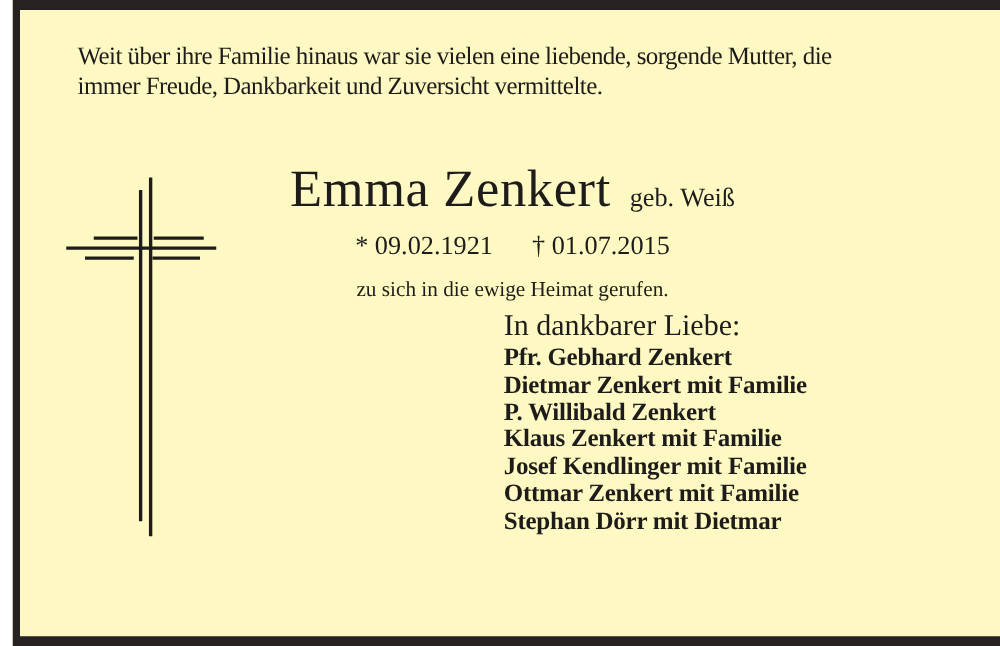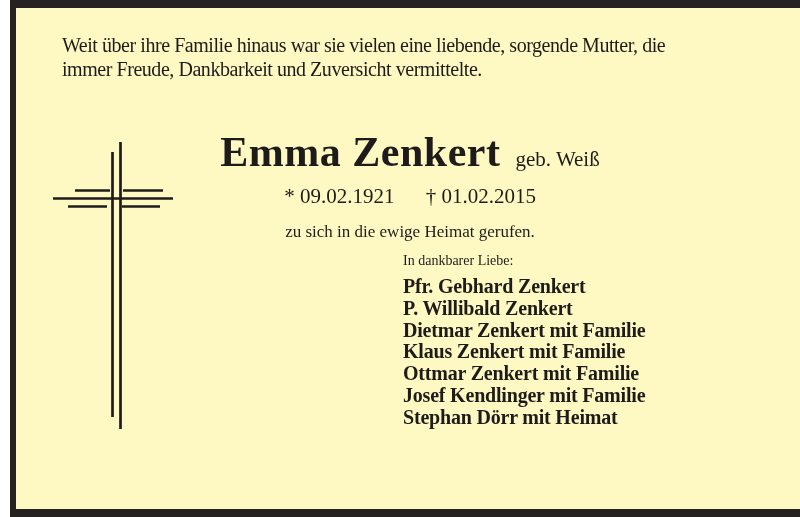--- a/index.html
+++ b/index.html
@@ -42,38 +42,38 @@
     width: 130px; height: 295px;
   }
   .cross-svg line { stroke: #1e1c1a; stroke-width: 2.7; }
 
   .name-line {
     position: absolute; left: 0; right: 0; top: 128px;
     line-height: 48px;
     text-align: center;
     white-space: nowrap;
   }
-  .name   { font-size: 42px; font-weight: bold; letter-spacing: 0.5px; }
+  .name   { font-size: 42px; font-weight: normal; letter-spacing: 0.5px; }
   .maiden { font-size: 21px; margin-left: 11px; }
 
   .dates-line {
     position: absolute; left: 0; right: 0; top: 183px;
     font-size: 21px; line-height: 26px;
     text-align: center;
   }
   .death { margin-left: 26px; }
 
   .heimat {
     position: absolute; left: 0; right: 0; top: 219px;
     font-size: 17px; line-height: 26px;
     text-align: center;
   }
 
   .mourners { position: absolute; left: 393px; top: 249px; }
-  .m-head { font-size: 14px; line-height: 24px; margin-bottom: 3px; }
+  .m-head { font-size: 24px; line-height: 24px; margin-bottom: 3px; }
   .m-name {
     font-size: 20px; font-weight: bold;
     line-height: 21.8px; letter-spacing: -0.2px;
     white-space: nowrap;
   }
 </style>
 </head>
 <body>
 
 <div class="page">
@@ -96,30 +96,30 @@
     <line x1="72" y1="68.5" x2="110" y2="68.5"></line>
   </svg>
 
   <div class="name-line">
     <span class="name">Emma Zenkert</span>
     <span class="maiden">geb. Weiß</span>
   </div>
 
   <div class="dates-line">
     <span>* 09.02.1921</span>
-    <span class="death">† 01.02.2015</span>
+    <span class="death">† 01.07.2015</span>
   </div>
 
   <div class="heimat">zu sich in die ewige Heimat gerufen.</div>
 
   <div class="mourners">
     <div class="m-head">In dankbarer Liebe:</div>
     <div class="m-name">Pfr. Gebhard Zenkert</div>
+    <div class="m-name">Dietmar Zenkert mit Familie</div>
     <div class="m-name">P. Willibald Zenkert</div>
-    <div class="m-name">Dietmar Zenkert mit Familie</div>
     <div class="m-name">Klaus Zenkert mit Familie</div>
+    <div class="m-name">Josef Kendlinger mit Familie</div>
     <div class="m-name">Ottmar Zenkert mit Familie</div>
-    <div class="m-name">Josef Kendlinger mit Familie</div>
-    <div class="m-name">Stephan Dörr mit Heimat</div>
+    <div class="m-name">Stephan Dörr mit Dietmar</div>
   </div>
 
 
 </div>
 
 </body></html>

